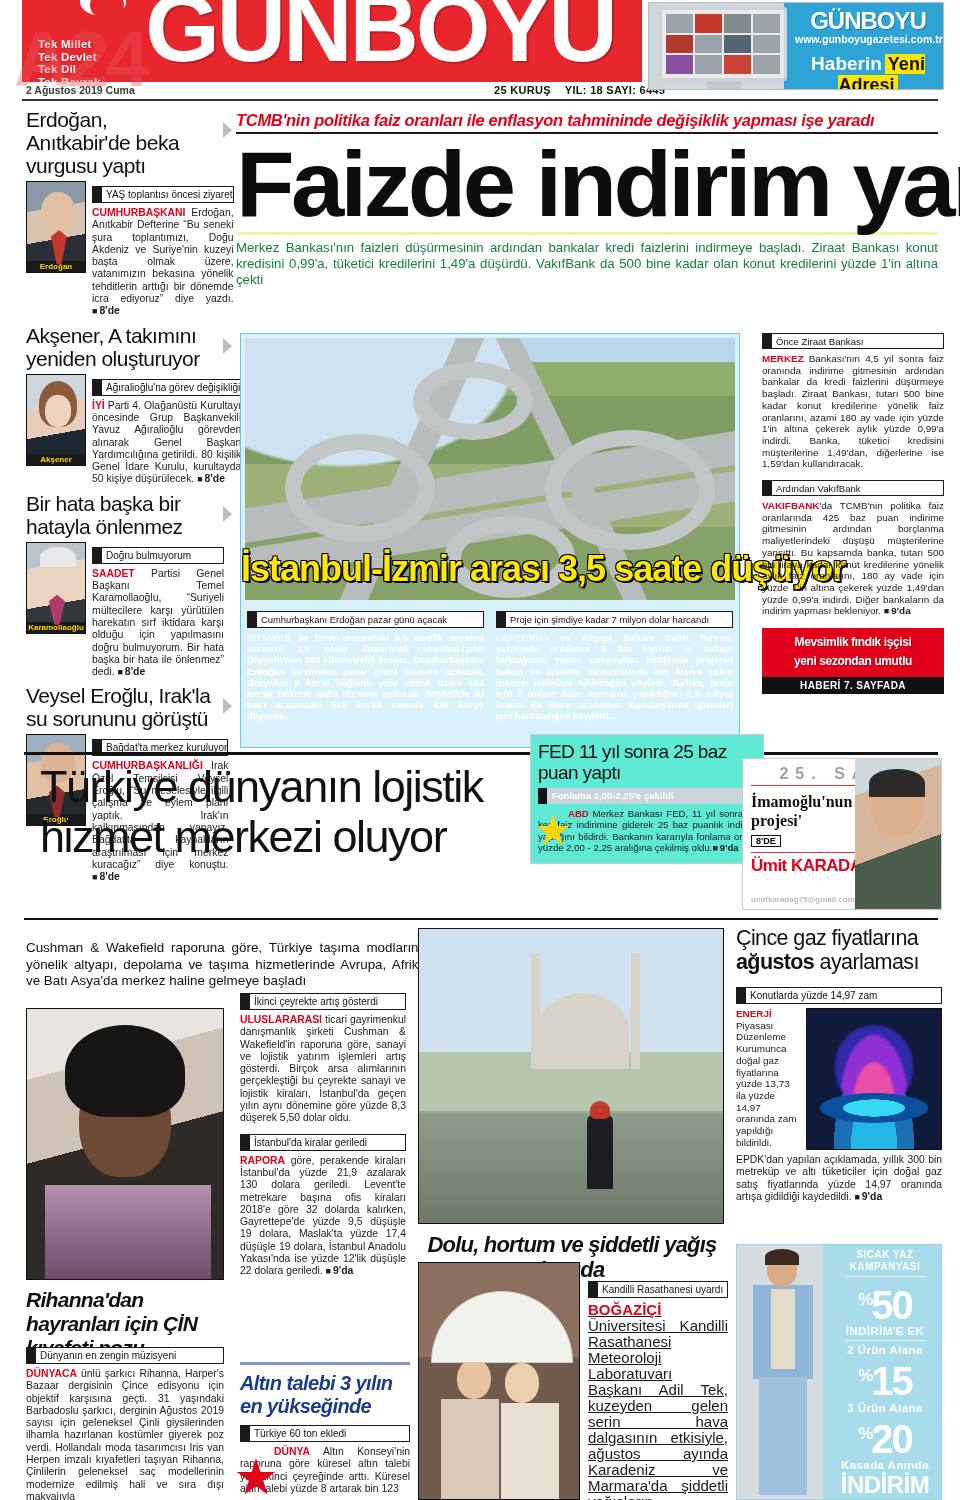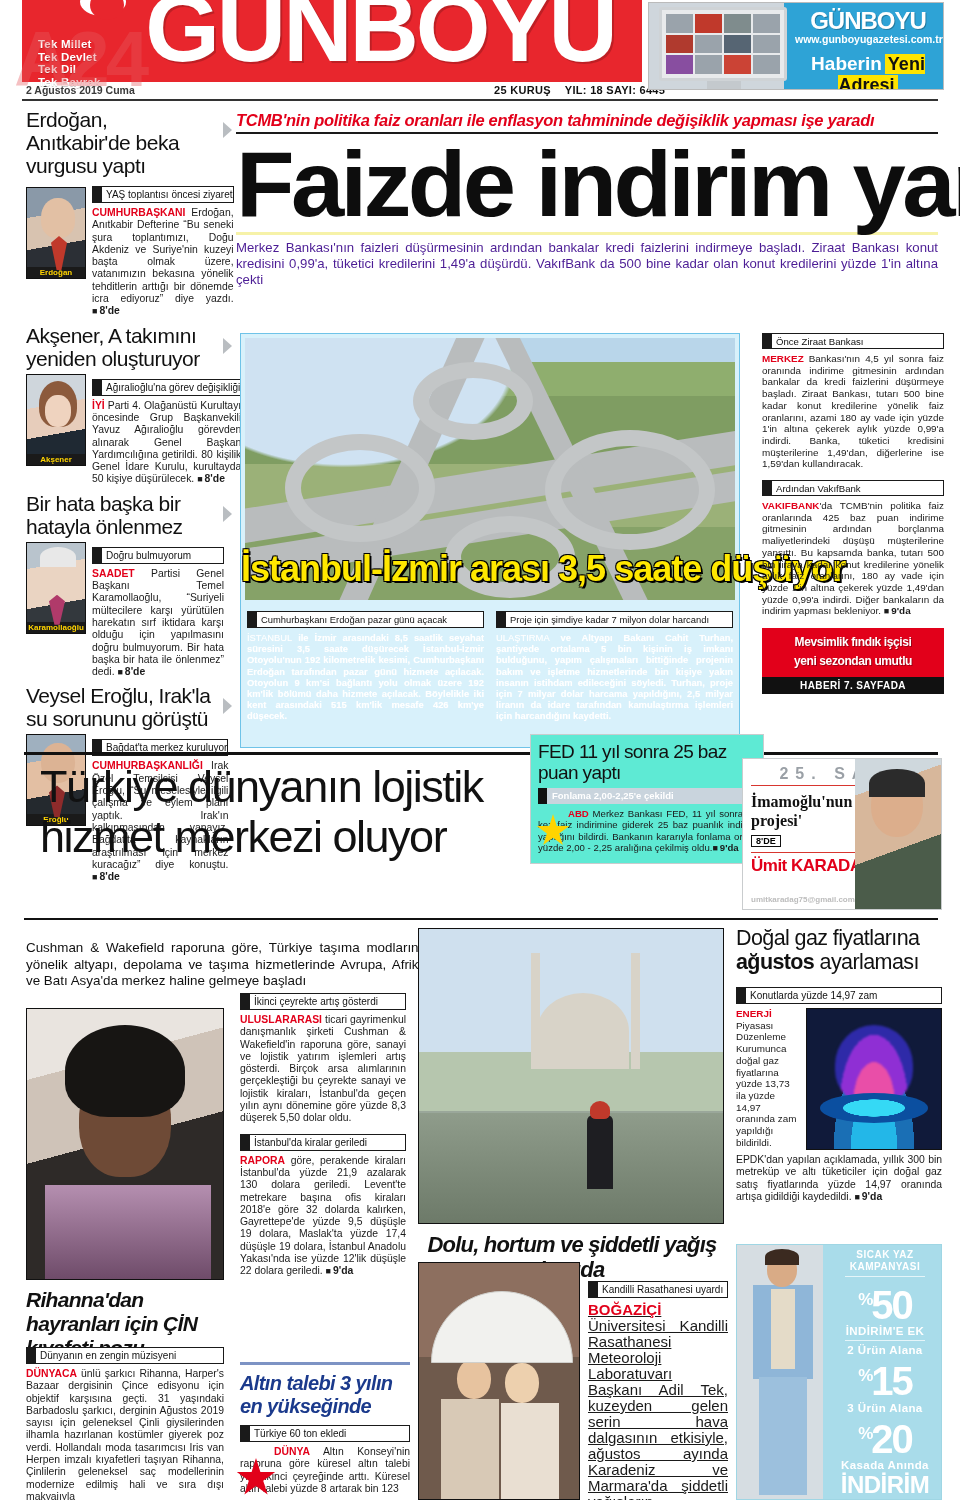--- a/index.html
+++ b/index.html
@@ -141,21 +141,21 @@
   .lc-photo{
     width:60px; height:92px; flex:0 0 60px; position:relative;
     border:1px solid #111; overflow:hidden;
   }
   .lc-photo .cap{
     position:absolute; left:0; right:0; bottom:0; background:#1a1a1a;
     color:#ffd400; font-size:8px; font-weight:bold; text-align:center;
     line-height:11px;
   }
   .lc-text{ flex:1; }
-  .ph-erdogan{ background:linear-gradient(170deg,#8a99a8 0 30%, #d8c3b0 30% 62%, #2b2f35 62% 100%);margin-top:6px; }
+  .ph-erdogan{ background:linear-gradient(170deg,#8a99a8 0 30%, #d8c3b0 30% 62%, #2b2f35 62% 100%); }
   .ph-erdogan::before{ content:""; position:absolute; left:14px; top:10px; width:34px;height:40px;
     background:#e2c0a4; border-radius:48% 48% 42% 42%; }
   .ph-erdogan::after{ content:""; position:absolute; left:24px; top:48px; width:16px;height:34px;
     background:#c0392b; clip-path:polygon(50% 0,100% 20%,65% 100%,35% 100%,0 20%); }
   .ph-aksener{ background:linear-gradient(170deg,#cfd6dc 0 34%, #e7cdbb 34% 64%, #1f2933 64% 100%); }
   .ph-aksener::before{ content:""; position:absolute; left:12px; top:6px; width:38px;height:46px;
     background:#8c5a3c; border-radius:50% 50% 40% 40%; }
   .ph-aksener::after{ content:""; position:absolute; left:18px; top:20px; width:26px;height:32px;
     background:#efd3bf; border-radius:46%; }
   .ph-karamol{ background:linear-gradient(170deg,#b9c4cd 0 26%, #ead4c2 26% 66%, #33383d 66% 100%); }
@@ -176,21 +176,21 @@
     letter-spacing:-.3px; line-height:20px; white-space:nowrap;
   }
   .over-rule{ height:2px; background:#1a1a1a; margin:2px 0 0 0; }
   .mega-head{
     font-size:93px; line-height:96px; font-weight:bold; color:#0d0d0d;
     letter-spacing:-3.5px; margin-top:2px; white-space:nowrap;
     font-family:"Liberation Sans", sans-serif; transform:scaleX(1.03); transform-origin:left;
   }
   .mega-rule{ height:3px; background:#f6f2a8; margin:0; }
   .spot{
-    font-size:13.2px; line-height:16px; color:#4c1d95; margin-top:5px; text-align:justify;
+    font-size:13.2px; line-height:16px; color:#15803d; margin-top:5px; text-align:justify;
   }
 
   
   .photo-wrap{
     position:absolute; left:240px; top:333px; width:500px; height:415px;
     border:1px solid #6fc3e8; background:#d8f1fb;
   }
   .road-photo{
     position:absolute; left:4px; top:4px; right:4px; height:262px;
     background:
@@ -722,21 +722,21 @@
     <div>
       <div class="kicker-box" style="margin-top:8px;">
         <span class="sq"></span>
         <span class="kt" style="font-size:9px;">Kuzey'den gelecek hava tehlikeli</span>
       </div>
       <div class="body-txt" style="font-size:9.8px;line-height:11.6px;"><span class="lead">TRABZON</span><span>'da ve Düzce'de meydana gelen sel felaketlerinin yükselen deniz suyu sıcaklıkları dolayısıyla yaşandığını belirten Tek, "Kuzey'den gelecek böyle bir</span></div>
     </div>
   </div>
 
   <div class="gas-head">
-    <span>Doğal gaz fiyatlarına</span><br>
+    <span>Çince gaz fiyatlarına</span><br>
     <b>ağustos</b><span> ayarlaması</span>
   </div>
   <div class="gas-block">
     <div class="kicker-box">
       <span class="sq"></span>
       <span class="kt">Konutlarda yüzde 14,97 zam</span>
     </div>
     <div class="gas-flex">
       <div class="gas-narrow"><span class="lead">ENERJİ</span><span> Piyasası Düzenleme Kurumunca doğal gaz fiyatlarına yüzde 13,73 ila yüzde 14,97 oranında zam yapıldığı bildirildi.</span></div>
       <div class="gas-photo">

